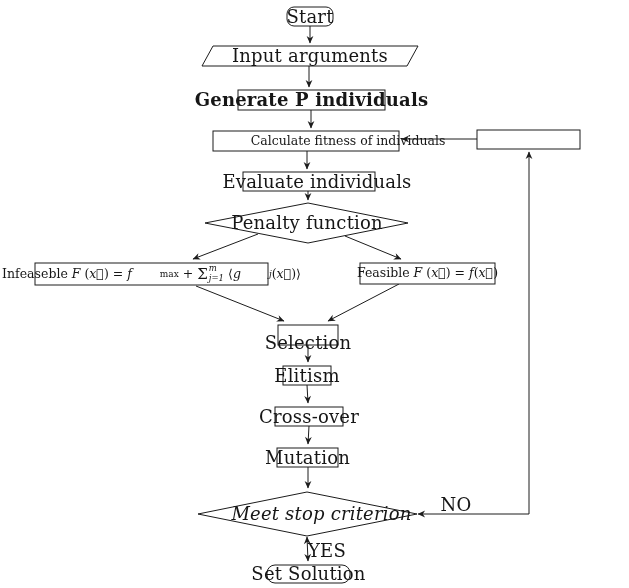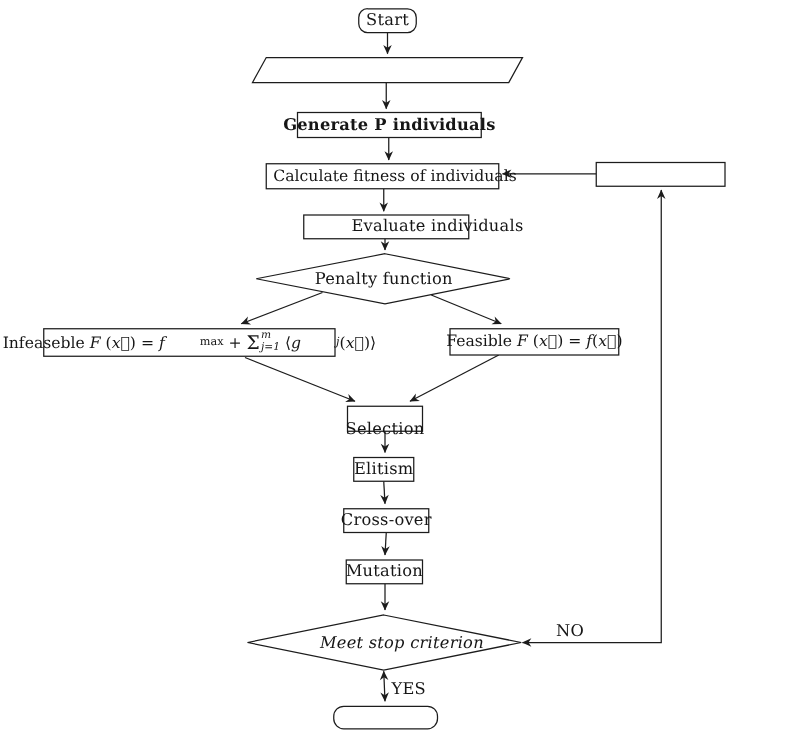--- a/index.html
+++ b/index.html
@@ -19,21 +19,21 @@
   .canvas svg {
     position: absolute;
     left: 0;
     top: 0;
   }
   .label {
     position: absolute;
     display: flex;
     align-items: center;
     justify-content: center;
-    font-size: 13px;
+    font-size: 18px;
     line-height: 1;
     white-space: nowrap;
     letter-spacing: 0.2px;
   }
   .label.small {
     font-size: 12.5px;
     letter-spacing: 0px;
   }
   .formula span, .formula sub {
     white-space: pre;
@@ -111,27 +111,28 @@
     <rect x="278" y="325" width="60" height="20"></rect>
     <rect x="283" y="366" width="48" height="19"></rect>
     <rect x="275" y="407" width="68" height="19"></rect>
     <rect x="277" y="448" width="61" height="19"></rect>
     <polygon points="307,492 417,514 307,536 198,514"></polygon>
     <rect x="267" y="565" width="83" height="18" rx="8"></rect>
   </svg>
 
   <div class="label" style="left:287px; top:7px; width:46px; height:19px;">Start</div>
 
+  <div class="label" style="left:202px; top:46px; width:216px; height:20px;">Input arguments</div>
 
   <div class="label" style="left:238px; top:90px; width:147px; height:20px;font-weight:bold;">Generate P individuals</div>
 
-  <div class="label small" style="left:198px; top:131px; width:172px; height:20px;padding-left:32px;">Calculate fitness of individuals</div>
+  <div class="label small" style="left:230px; top:131px; width:172px; height:20px;padding-left:32px;">Calculate fitness of individuals</div>
 
 
-  <div class="label" style="left:243px; top:172px; width:148px; height:19px;padding-left:33px;">Evaluate individuals</div>
+  <div class="label" style="left:243px; top:172px; width:148px; height:19px;">Evaluate individuals</div>
 
   <div class="label" style="left:205px; top:203px; width:204px; height:40px;">Penalty function</div>
 
   <div class="label small formula" style="left:35px; top:262px; width:233px; height:24px;">
     <span>Infeaseble </span>
       <span class="it">F</span>
       <span> (</span>
       <span class="it">x⃗</span>
       <span>) = </span>
       <span class="it">f</span>
@@ -166,14 +167,15 @@
   <div class="label" style="left:275px; top:407px; width:68px; height:19px;">Cross-over</div>
 
   <div class="label" style="left:277px; top:448px; width:61px; height:19px;">Mutation</div>
 
   <div class="label" style="left:212px; top:492px; width:219px; height:44px;font-style:italic;">Meet stop criterion</div>
 
   <div class="label" style="left:438px; top:497px; width:36px; height:16px;">NO</div>
 
   <div class="label" style="left:309px; top:543px; width:36px; height:16px;">YES</div>
 
+  <div class="label" style="left:267px; top:565px; width:83px; height:18px;">Set Solution</div>
 
 </div>
 
 </body></html>

